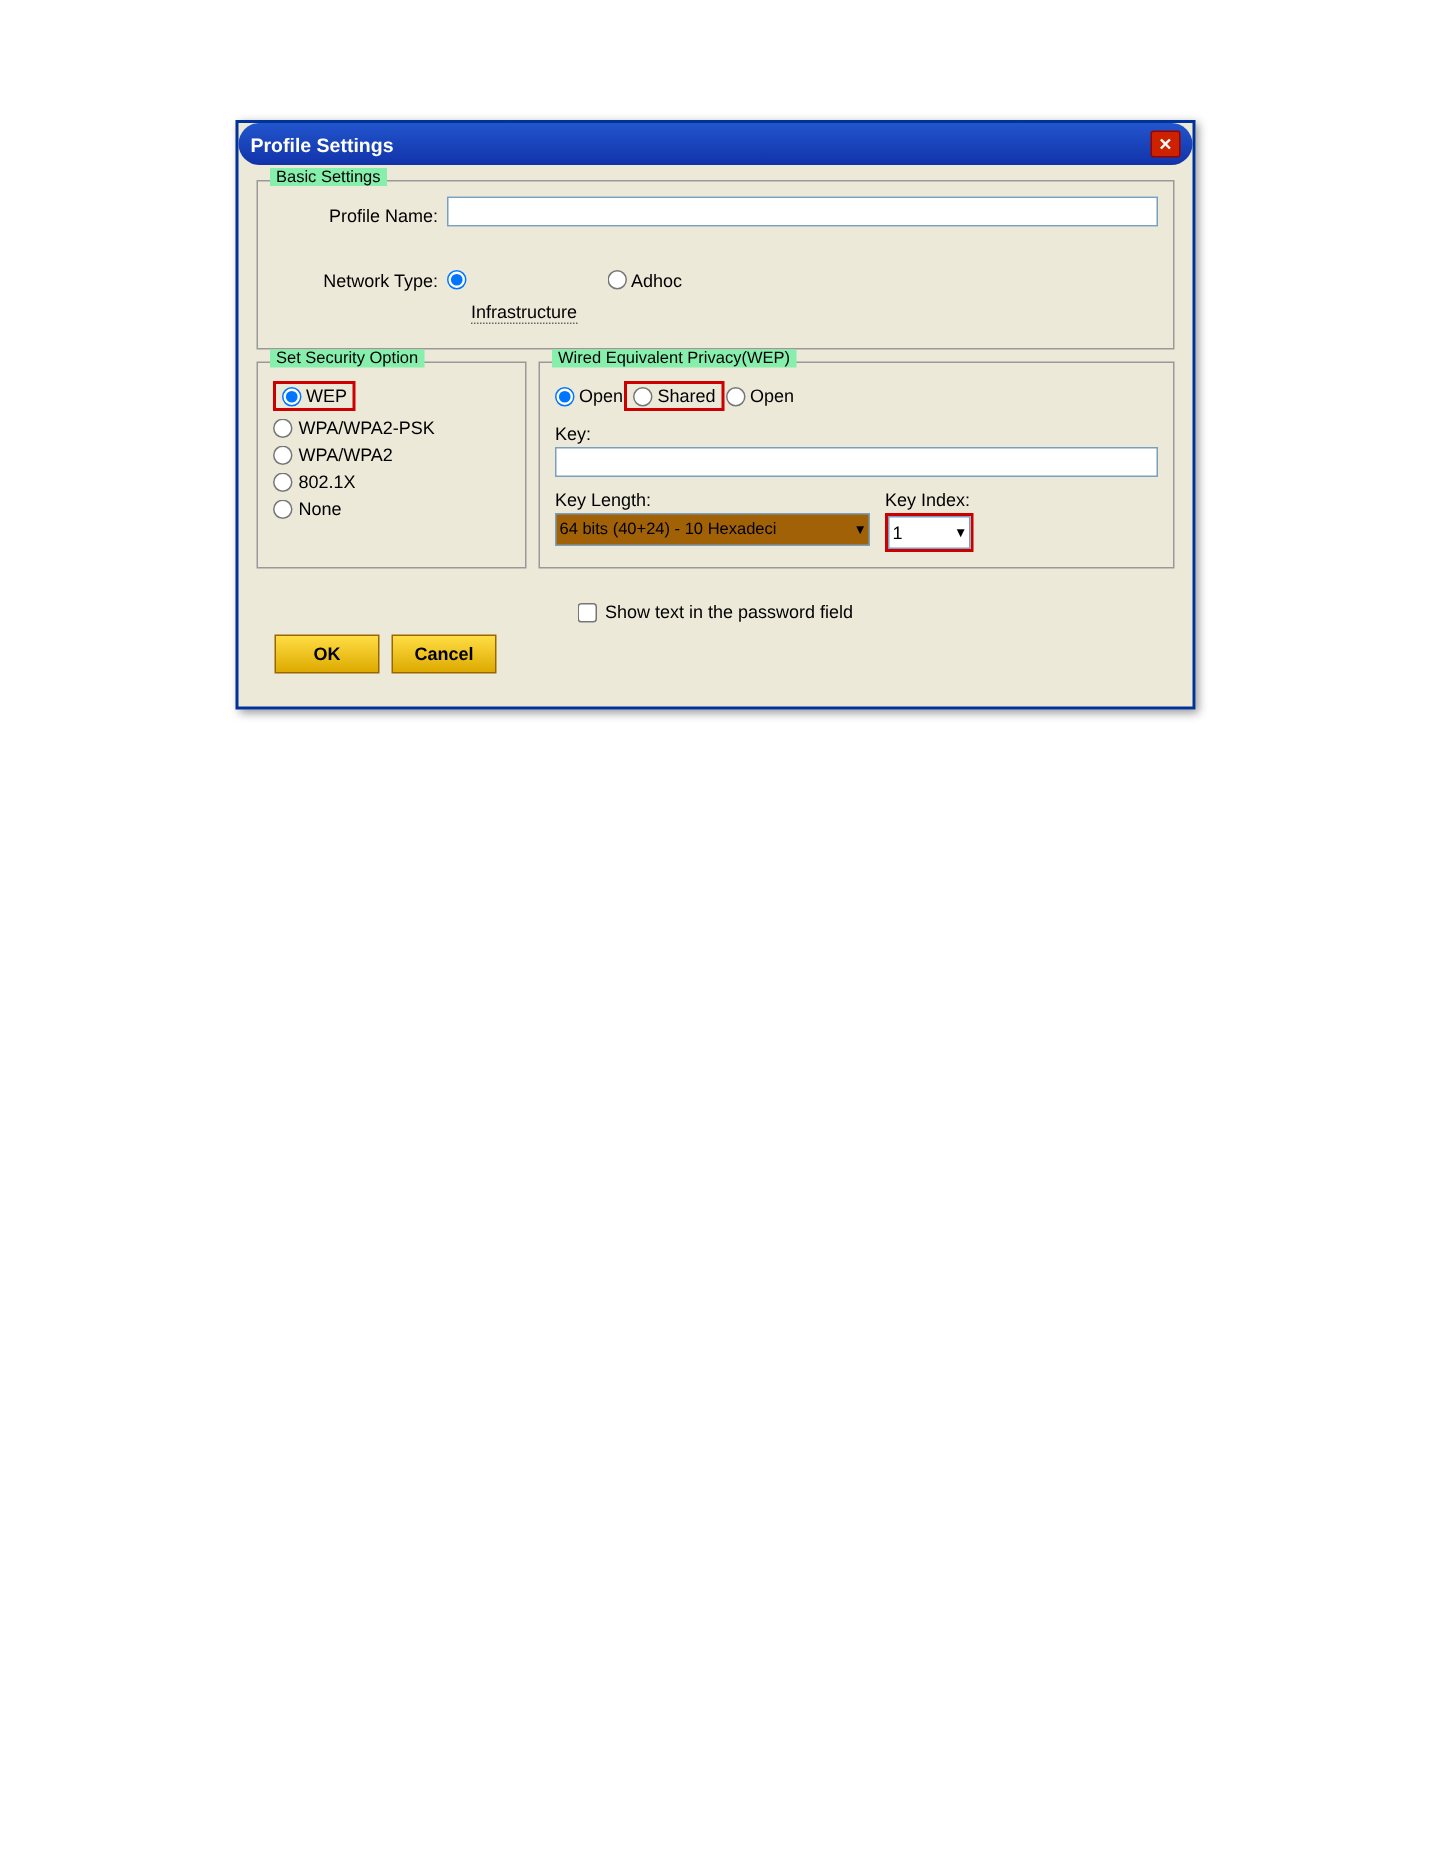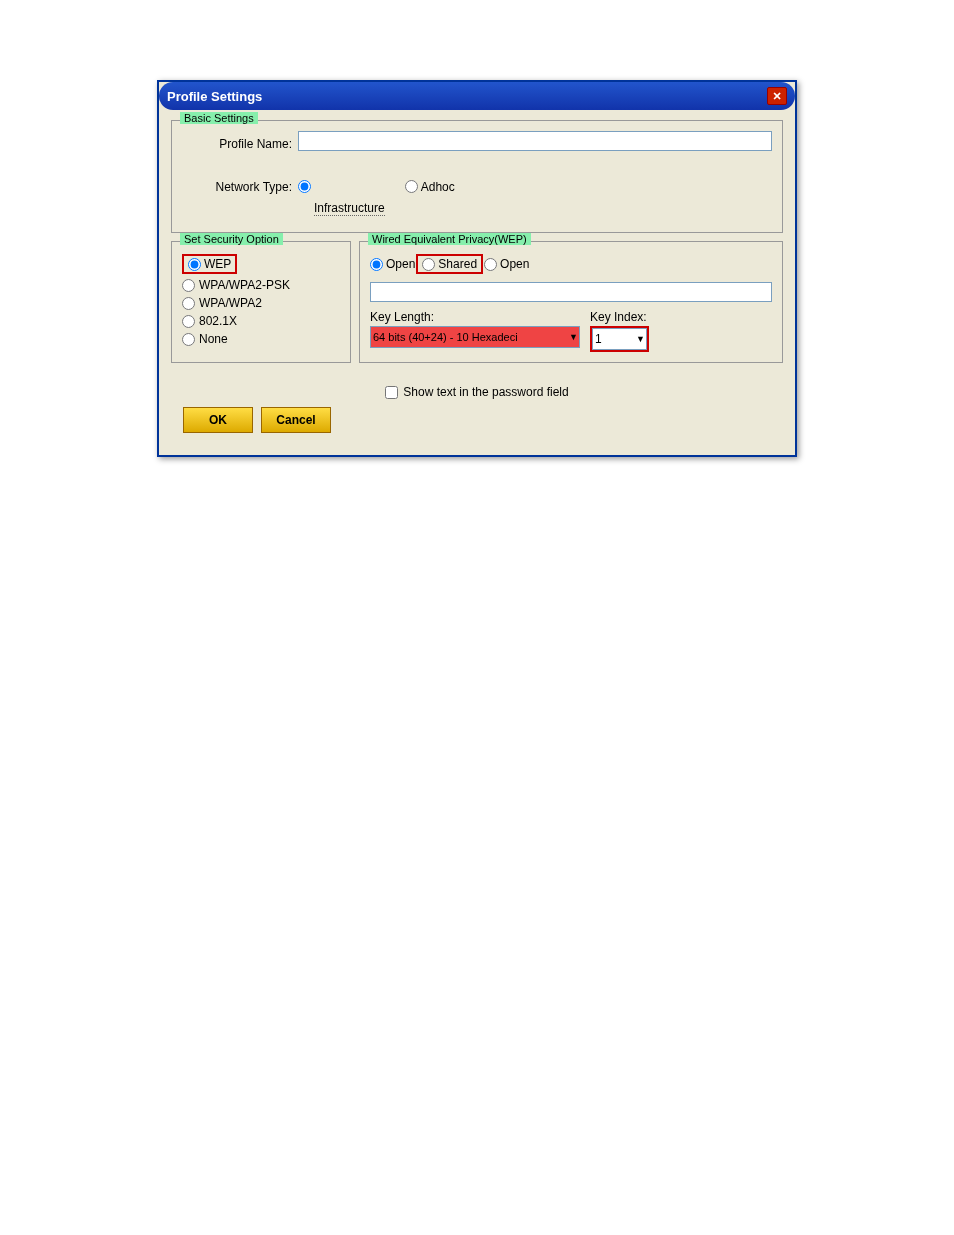--- a/index.html
+++ b/index.html
@@ -225,21 +225,21 @@
 
     .dropdown-wrapper {
       position: relative;
       display: inline-flex;
       align-items: center;
     }
 
     .key-length-select {
       height: 22px;
       border: 1px solid #7a9fbf;
-      background: #ef4444;
+      background: #a16207;
       font-size: 11px;
       padding: 0 2px;
       width: 210px;
       appearance: none;
       -webkit-appearance: none;
       padding-right: 20px;
     }
 
     .key-index-select-wrapper {
       border: 2px solid #cc0000;
@@ -390,20 +390,21 @@
               </span>
             </label>
 
             <label class="radio-item">
               <input type="radio" name="auth" style="">
               <span>Open</span>
             </label>
           </div>
 
           
+          <div class="key-label">Key:</div>
           <input class="key-input" type="text" value="" style="">
 
           
           <div class="key-length-row">
             <div class="key-length-col">
               <label>Key Length:</label>
               <div class="dropdown-wrapper">
                 <select class="key-length-select">
                   <option>64 bits (40+24) - 10 Hexadeci</option>
                   <option>128 bits (104+24) - 26 Hexadeci</option>

